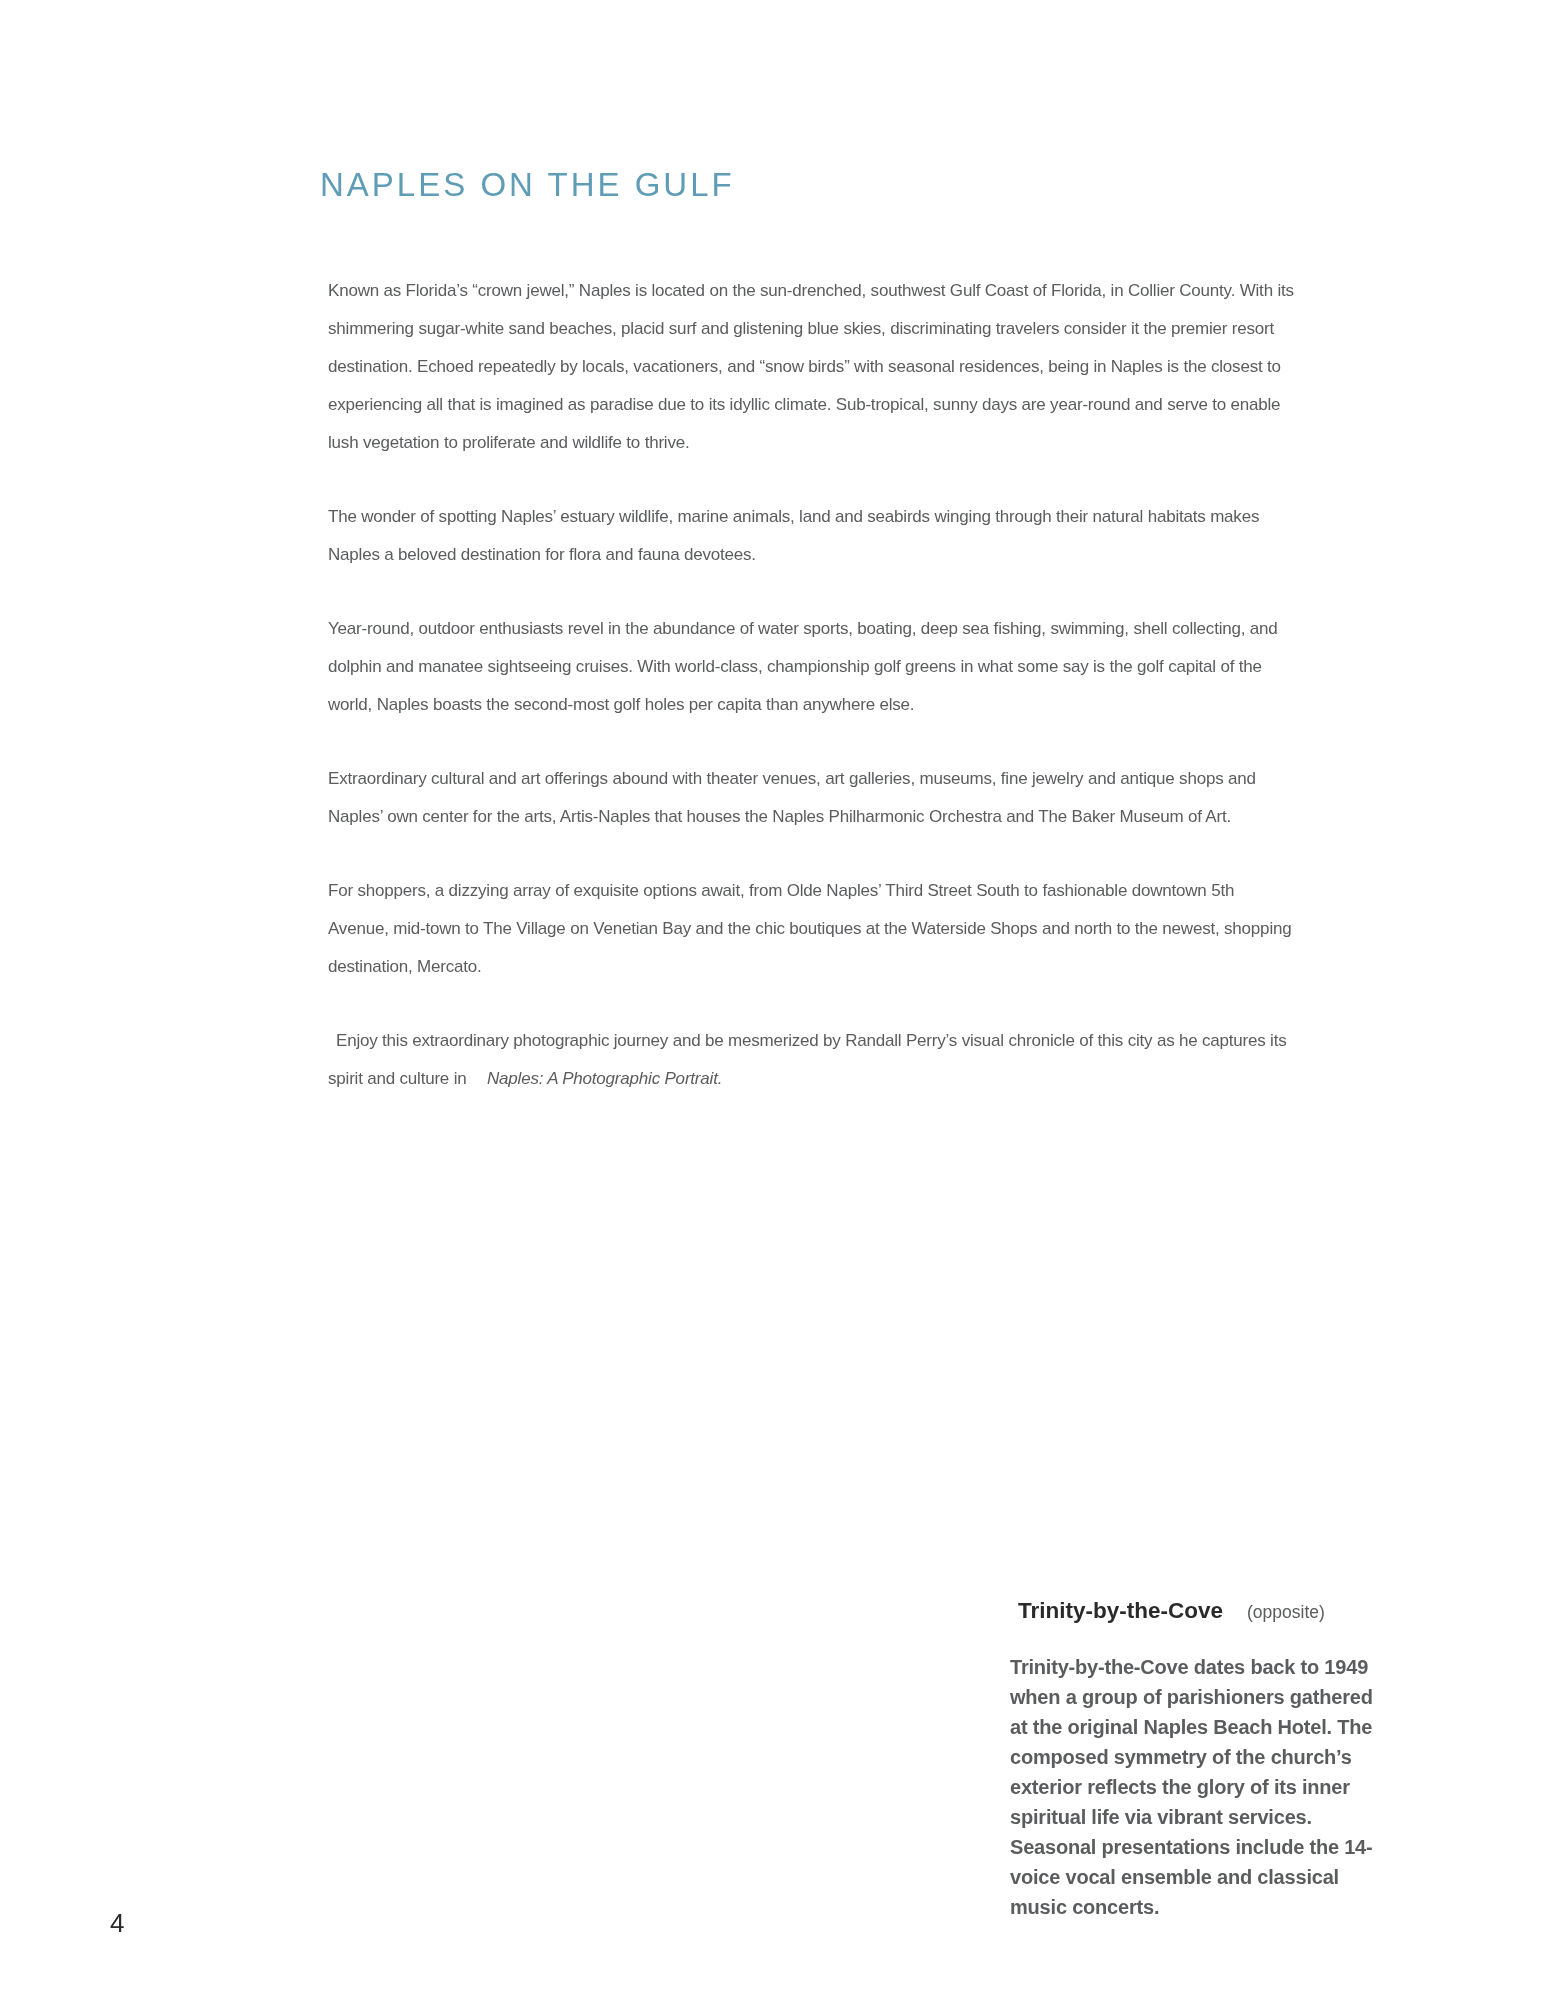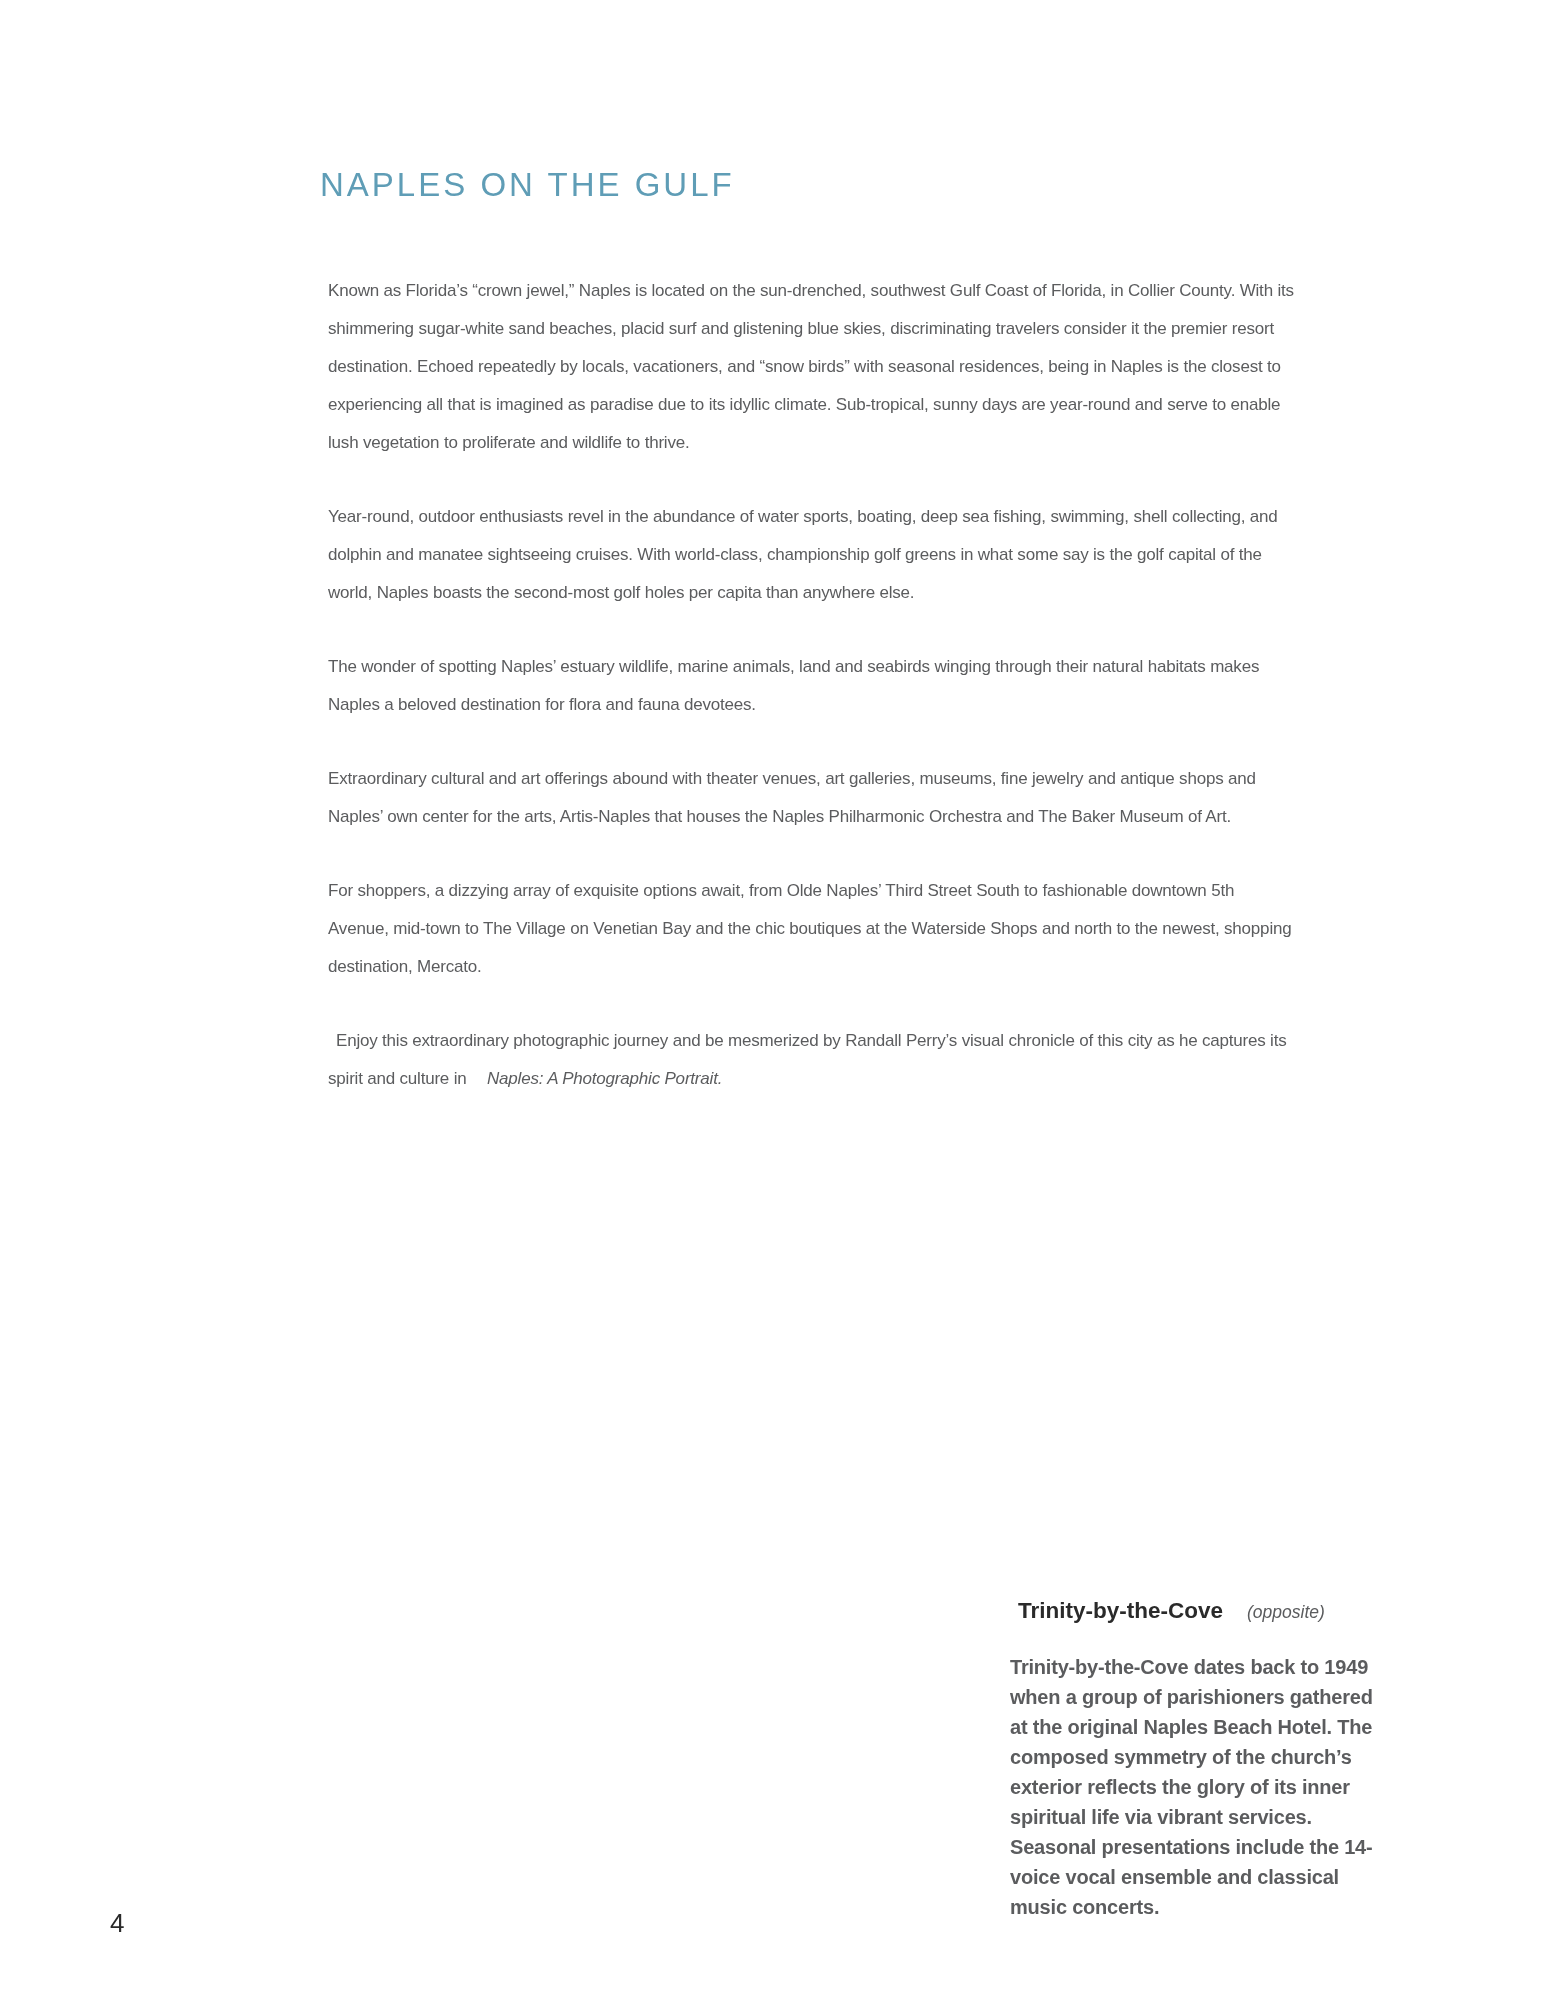--- a/index.html
+++ b/index.html
@@ -55,21 +55,20 @@
     margin-bottom: 12px;
     white-space: nowrap;
   }
   .caption-title {
     font-size: 22.5px;
     font-weight: bold;
     color: var(--heading_text);
   }
   .caption-note {
     font-size: 17.5px;
-    font-style: italic;
     color: var(--body_text);
     margin-left: 8px;
   }
   .caption-body {
     font-size: 20px;
     font-weight: 700;
     line-height: 30px;
     letter-spacing: -0.2px;
   }
   .page-number {
@@ -82,22 +81,22 @@
 </style>
 </head>
 <body>
 
 <div class="page">
 
   <h1 class="title">NAPLES ON THE GULF</h1>
 
   <main class="article">
     <p>Known as Florida’s “crown jewel,” Naples is located on the sun-drenched, southwest Gulf Coast of Florida, in Collier County. With its shimmering sugar-white sand beaches, placid surf and glistening blue skies, discriminating travelers consider it the premier resort destination. Echoed repeatedly by locals, vacationers, and “snow birds” with seasonal residences, being in Naples is the closest to experiencing all that is imagined as paradise due to its idyllic climate. Sub-tropical, sunny days are year-round and serve to enable lush vegetation to proliferate and wildlife to thrive.</p>
+    <p>The wonder of spotting Naples’ estuary wildlife, marine animals, land and seabirds winging through their natural habitats makes Naples a beloved destination for flora and fauna devotees.</p>
     <p>Year-round, outdoor enthusiasts revel in the abundance of water sports, boating, deep sea fishing, swimming, shell collecting, and dolphin and manatee sightseeing cruises. With world-class, championship golf greens in what some say is the golf capital of the world, Naples boasts the second-most golf holes per capita than anywhere else.</p>
-    <p>The wonder of spotting Naples’ estuary wildlife, marine animals, land and seabirds winging through their natural habitats makes Naples a beloved destination for flora and fauna devotees.</p>
     <p>Extraordinary cultural and art offerings abound with theater venues, art galleries, museums, fine jewelry and antique shops and Naples’ own center for the arts, Artis-Naples that houses the Naples Philharmonic Orchestra and The Baker Museum of Art.</p>
     <p>For shoppers, a dizzying array of exquisite options await, from Olde Naples’ Third Street South to fashionable downtown 5th Avenue, mid-town to The Village on Venetian Bay and the chic boutiques at the Waterside Shops and north to the newest, shopping destination, Mercato.</p>
     <p><span>Enjoy this extraordinary photographic journey and be mesmerized by Randall Perry’s visual chronicle of this city as he captures its spirit and culture in </span><em>Naples: A Photographic Portrait.</em></p>
   </main>
 
   <aside class="caption">
     <div class="caption-heading">
       <span class="caption-title">Trinity-by-the-Cove</span><span class="caption-note">(opposite)</span>
     </div>
     <p class="caption-body">Trinity-by-the-Cove dates back to 1949 when a group of parishioners gathered at the original Naples Beach Hotel. The composed symmetry of the church’s exterior reflects the glory of its inner spiritual life via vibrant services. Seasonal presentations include the 14-voice vocal ensemble and classical music concerts.</p>

